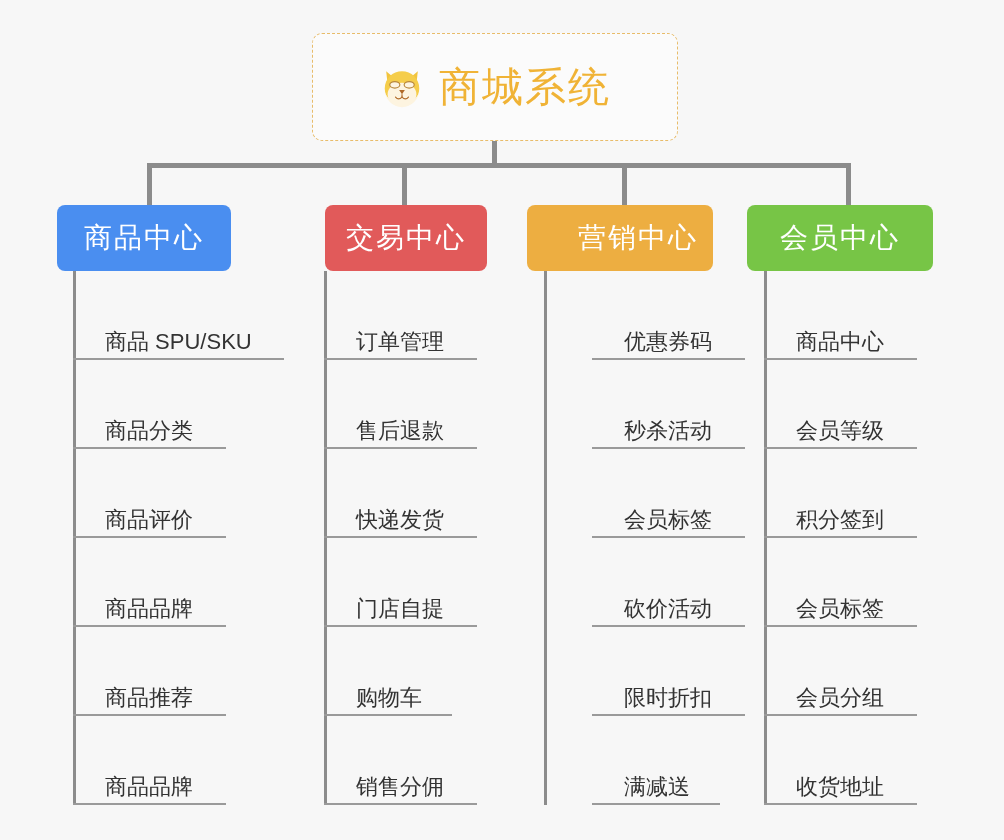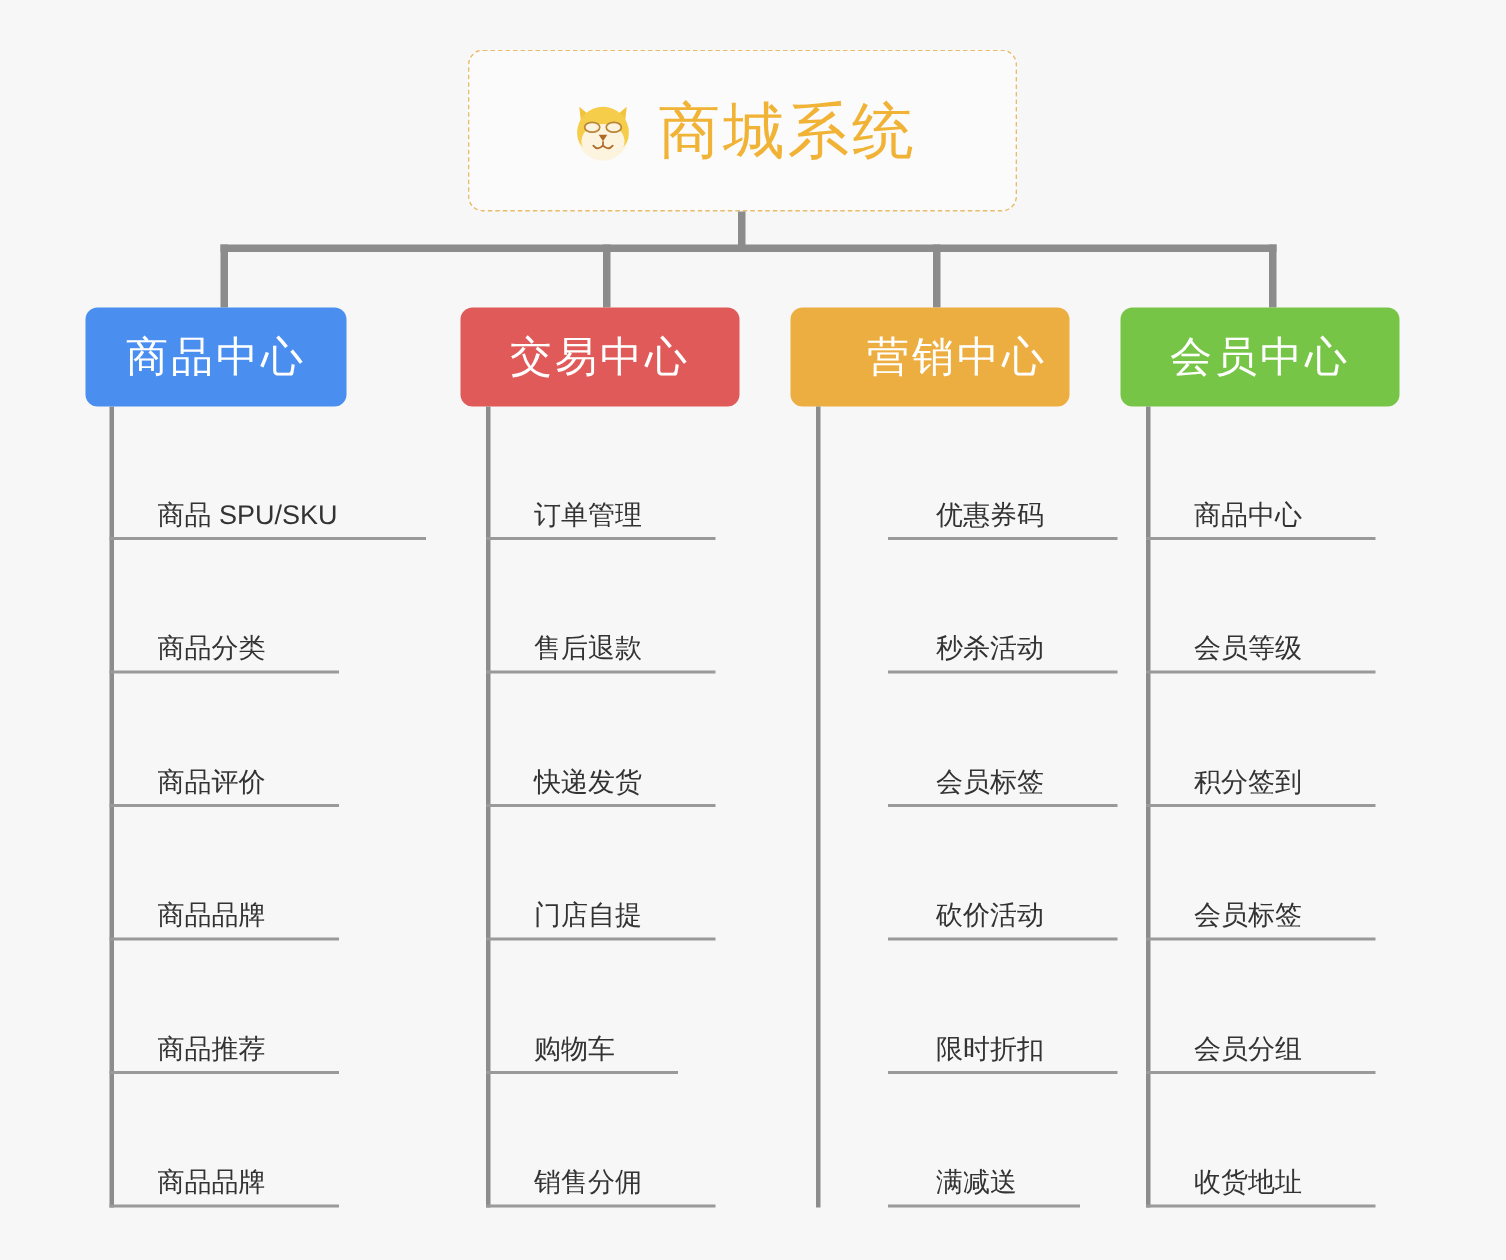--- a/index.html
+++ b/index.html
@@ -63,21 +63,21 @@
   .leaf{
     position:relative;
     height:89px;
     box-sizing:border-box;
     display:flex;
     align-items:flex-end;
     padding-left:32px;
     padding-bottom:6px;
   }
   .leaf-label{
-    font-size:18px;
+    font-size:22px;
     color:#333333;
     line-height:1.1;
     white-space:nowrap;
     border-bottom:0;
     position:relative;
     z-index:2;
   }
   .leaf-rule{
     position:absolute;
     left:0;
@@ -139,21 +139,21 @@
         <div class="leaf">
           <span class="leaf-label">商品推荐</span>
           <div class="leaf-rule" style="width: 153px;"></div>
         </div>
         <div class="leaf">
           <span class="leaf-label">商品品牌</span>
           <div class="leaf-rule" style="width: 153px;"></div>
         </div>
       </div>
       <div class="conn drop" style="left: 402px; background: rgb(140, 140, 140);"></div>
-      <div class="cat-box" style="left: 307px; width: 186px; background: rgb(225, 90, 90);">
+      <div class="cat-box" style="left: 325px; width: 162px; background: rgb(225, 90, 90);">
         <span>交易中心</span>
       </div>
       <div class="column" style="left: 324px;">
         <div class="trunk" style="background: rgb(140, 140, 140); height: 534px;"></div>
         <div class="leaf">
           <span class="leaf-label">订单管理</span>
           <div class="leaf-rule" style="width: 153px;"></div>
         </div>
         <div class="leaf">
           <span class="leaf-label">售后退款</span>

